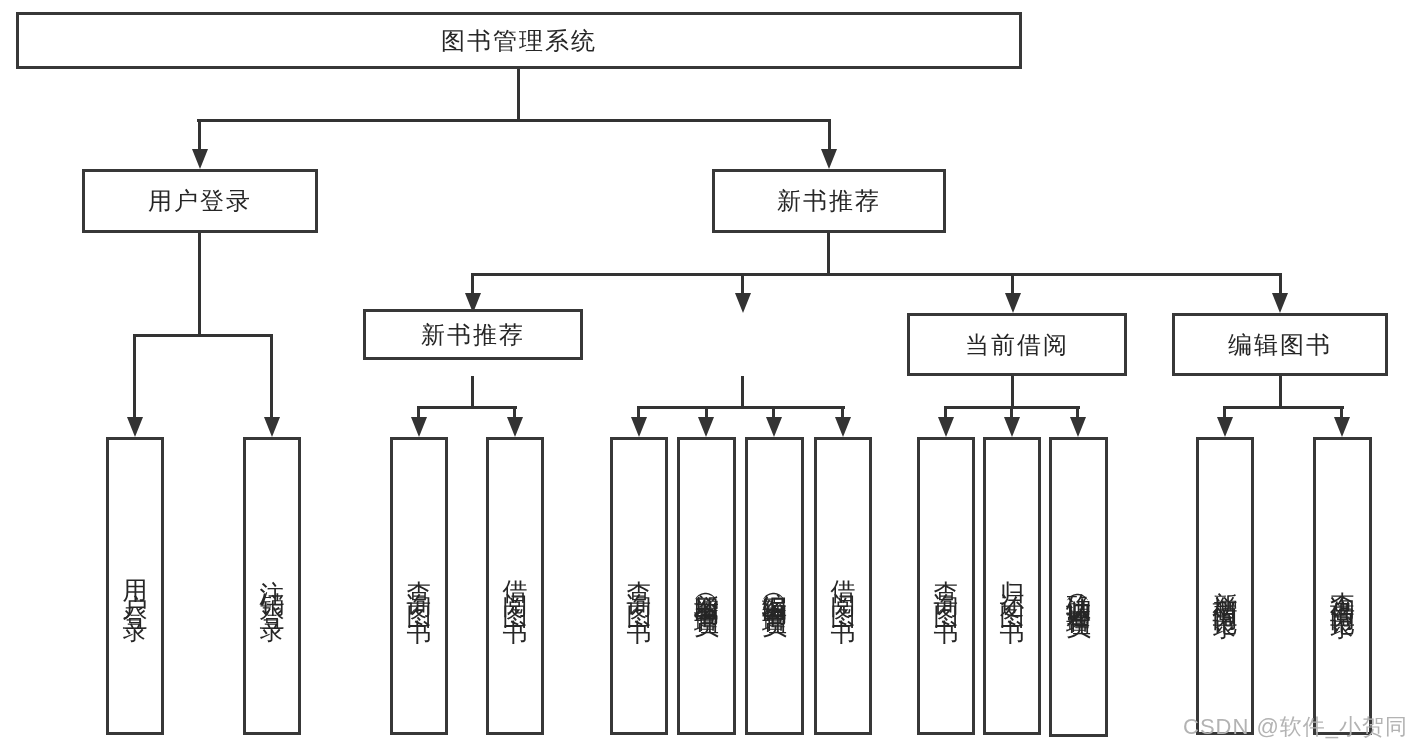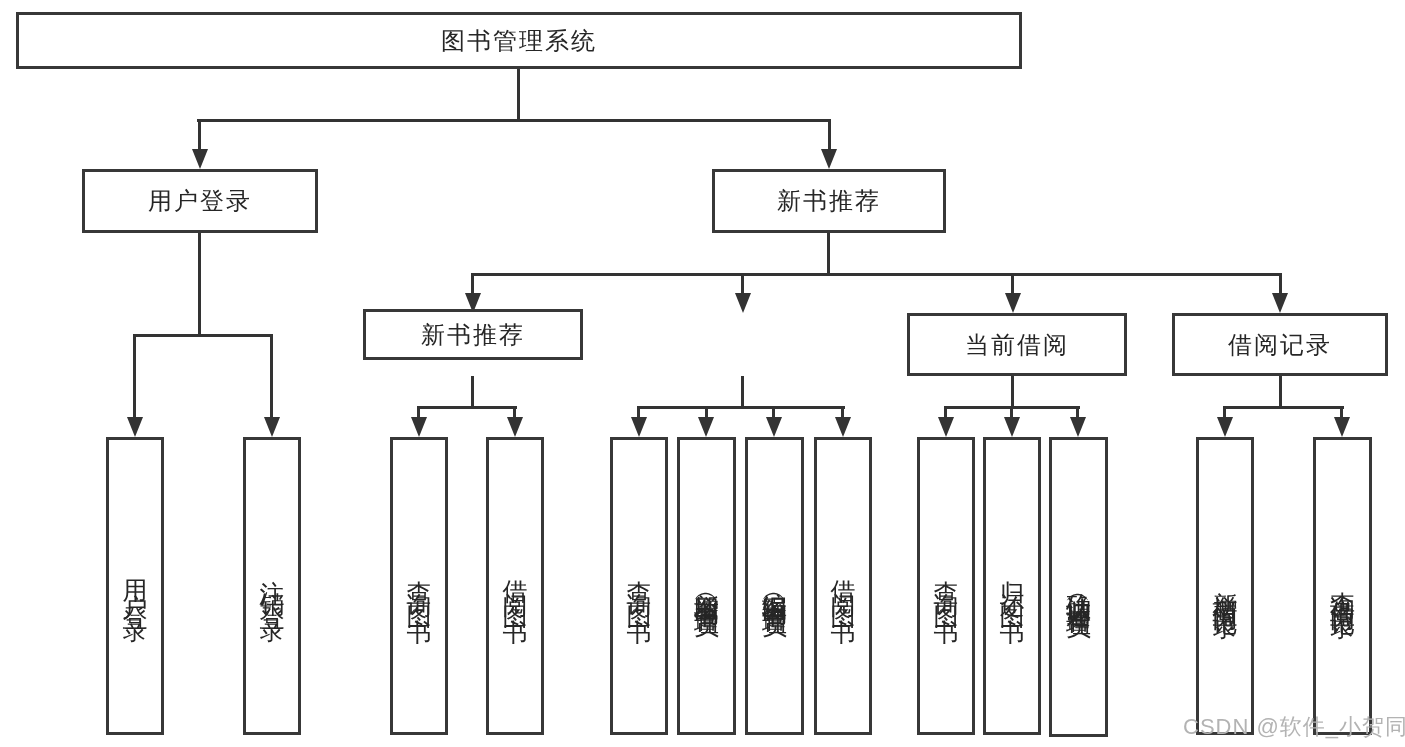--- a/index.html
+++ b/index.html
@@ -73,21 +73,21 @@
   <div class="arrow" style="left:1005px; top:293px;"></div>
   <div class="arrow" style="left:1272px; top:293px;"></div>
 
   <div class="box" style="left:363px; top:309px; width:220px; height:51px;">
     <span class="hdr">新书推荐</span>
   </div>
   <div class="box" style="left:907px; top:313px; width:220px; height:63px;">
     <span class="hdr">当前借阅</span>
   </div>
   <div class="box" style="left:1172px; top:313px; width:216px; height:63px;">
-    <span class="hdr">借阅记录</span>
+    <span class="hdr">编辑图书</span>
   </div>
 
   <div class="vline" style="left:471px; top:376px; height:32px;"></div>
   <div class="hline" style="left:417px; top:406px; width:100px;"></div>
   <div class="vline" style="left:417px; top:406px; height:17px;"></div>
   <div class="vline" style="left:513px; top:406px; height:17px;"></div>
   <div class="arrow" style="left:411px; top:417px;"></div>
   <div class="arrow" style="left:507px; top:417px;"></div>
 
   <div class="vline" style="left:741px; top:376px; height:32px;"></div>

